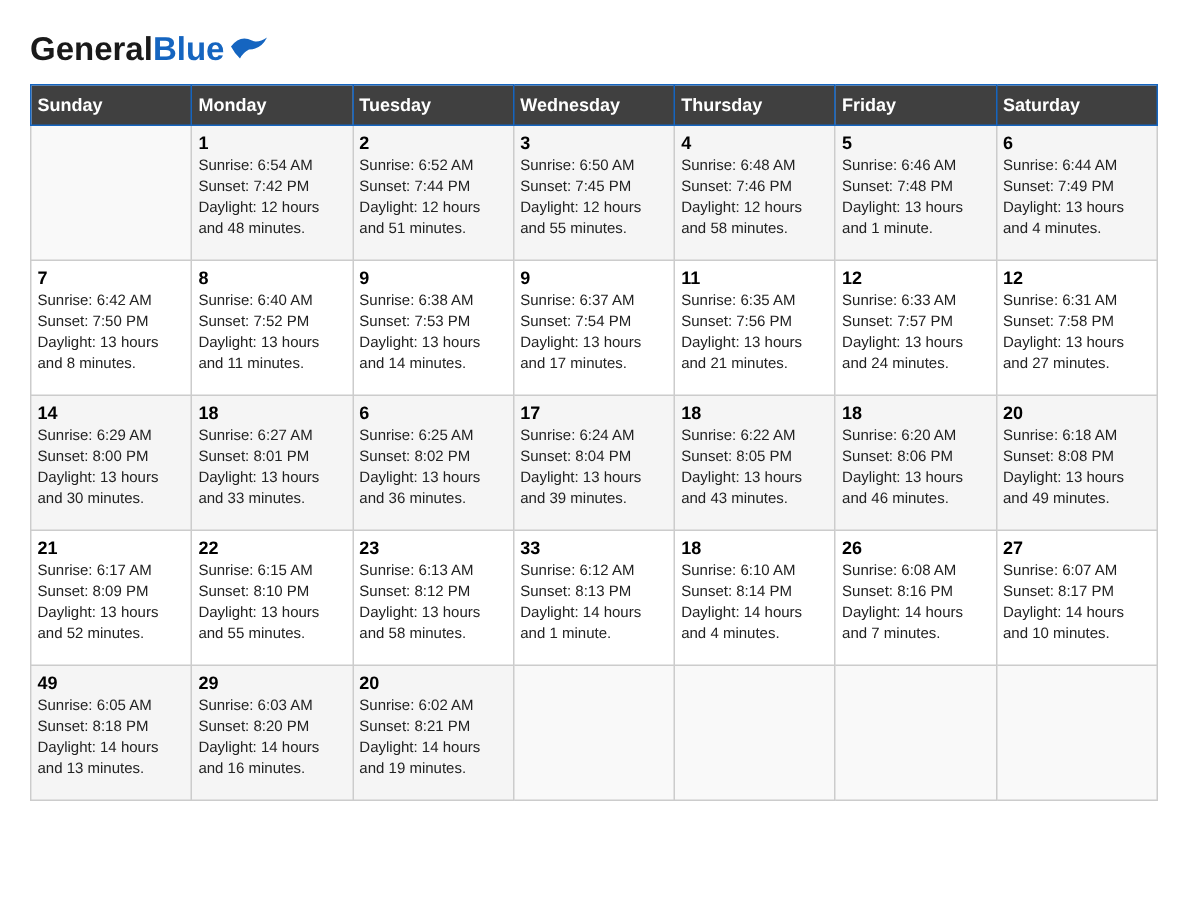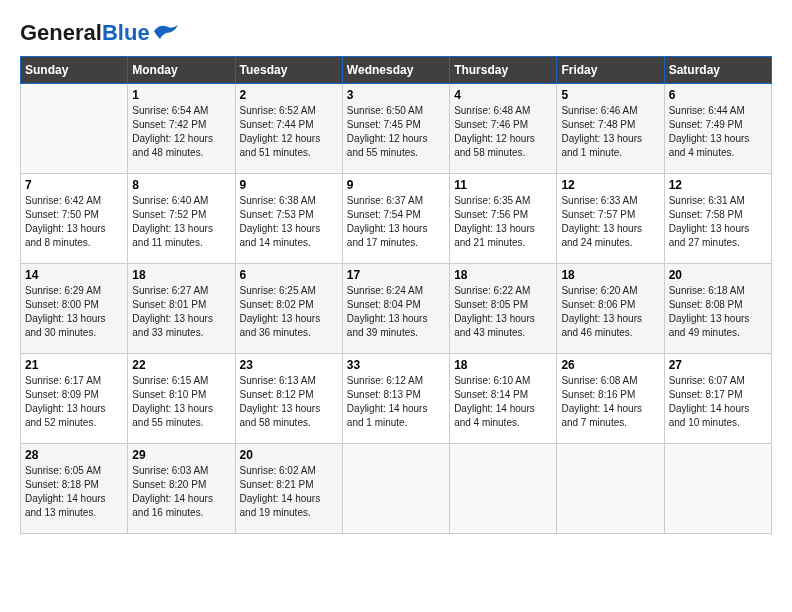--- a/index.html
+++ b/index.html
@@ -331,21 +331,21 @@
           <span class="day-num">27</span>
         <div class="day-info">
           Sunrise: 6:07 AM<br>
           Sunset: 8:17 PM<br>
           Daylight: 14 hours and 10 minutes.
         </div>
         </td>
       </tr>
       <tr class="week-row">
         <td>
-          <span class="day-num">28</span>
+          <span class="day-num">49</span>
         <div class="day-info">
           Sunrise: 6:05 AM<br>
           Sunset: 8:18 PM<br>
           Daylight: 14 hours and 13 minutes.
         </div>
         </td>
         <td>
           <span class="day-num">29</span>
         <div class="day-info">
           Sunrise: 6:03 AM<br>

